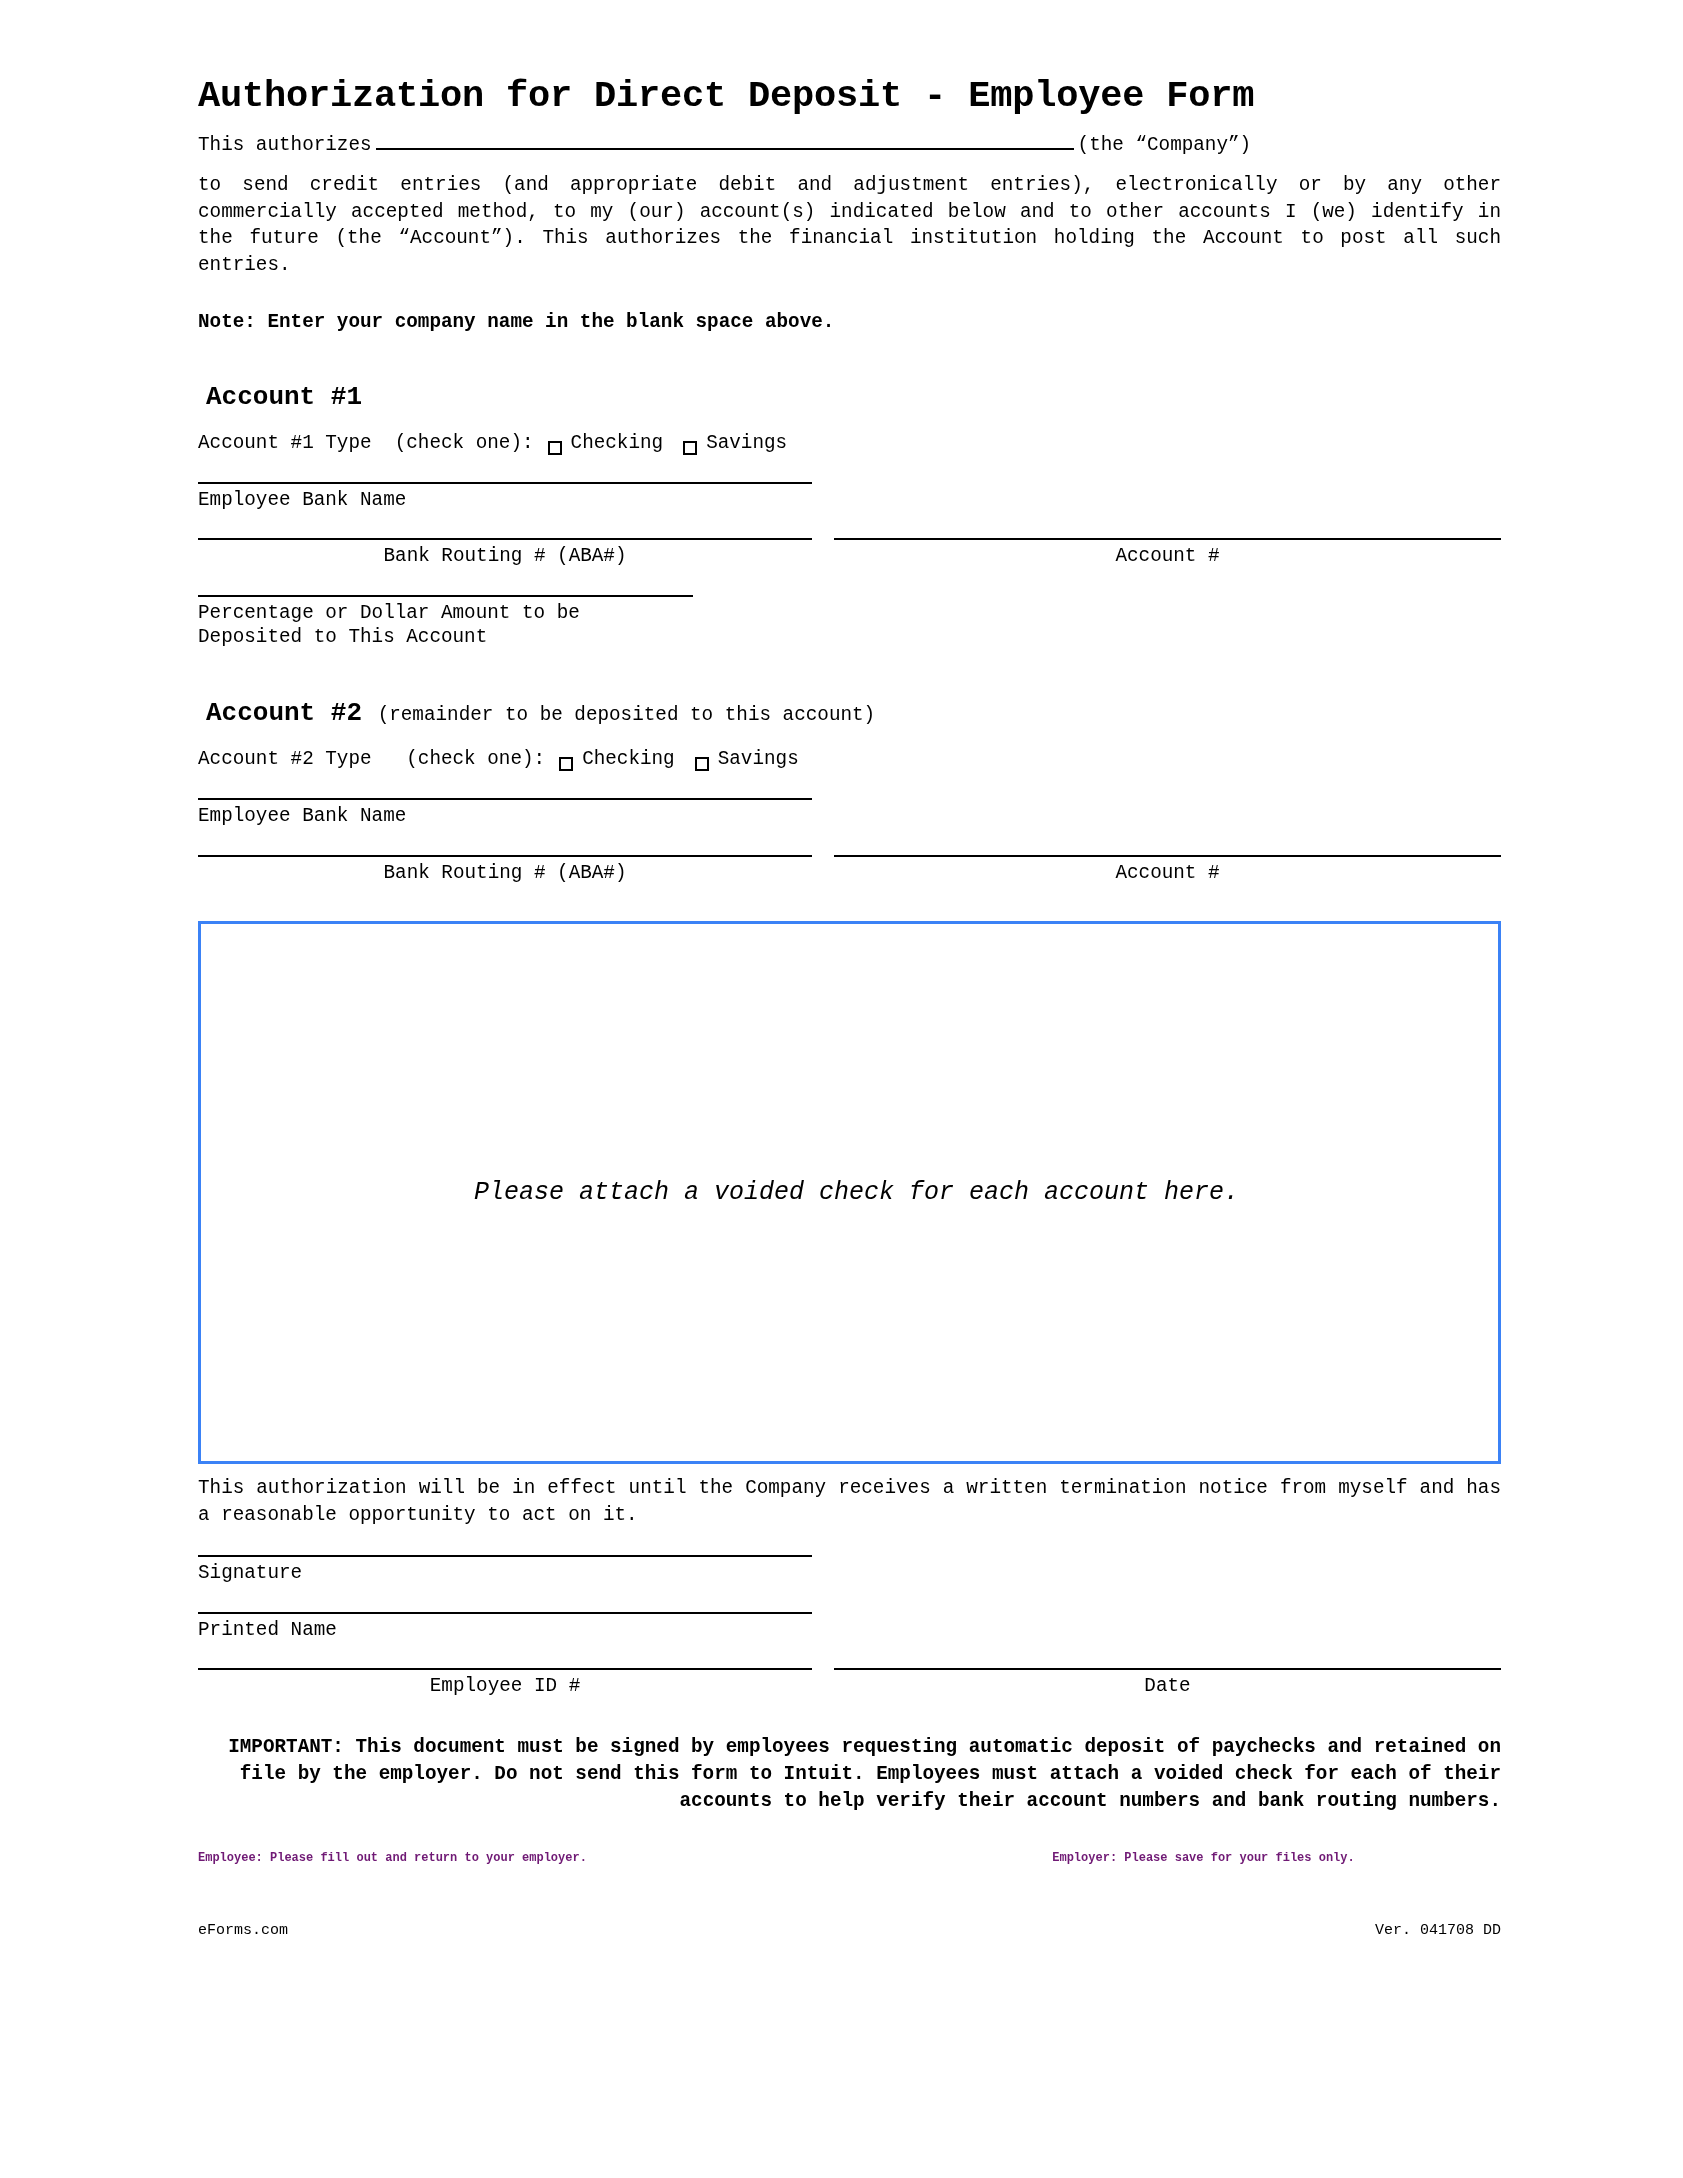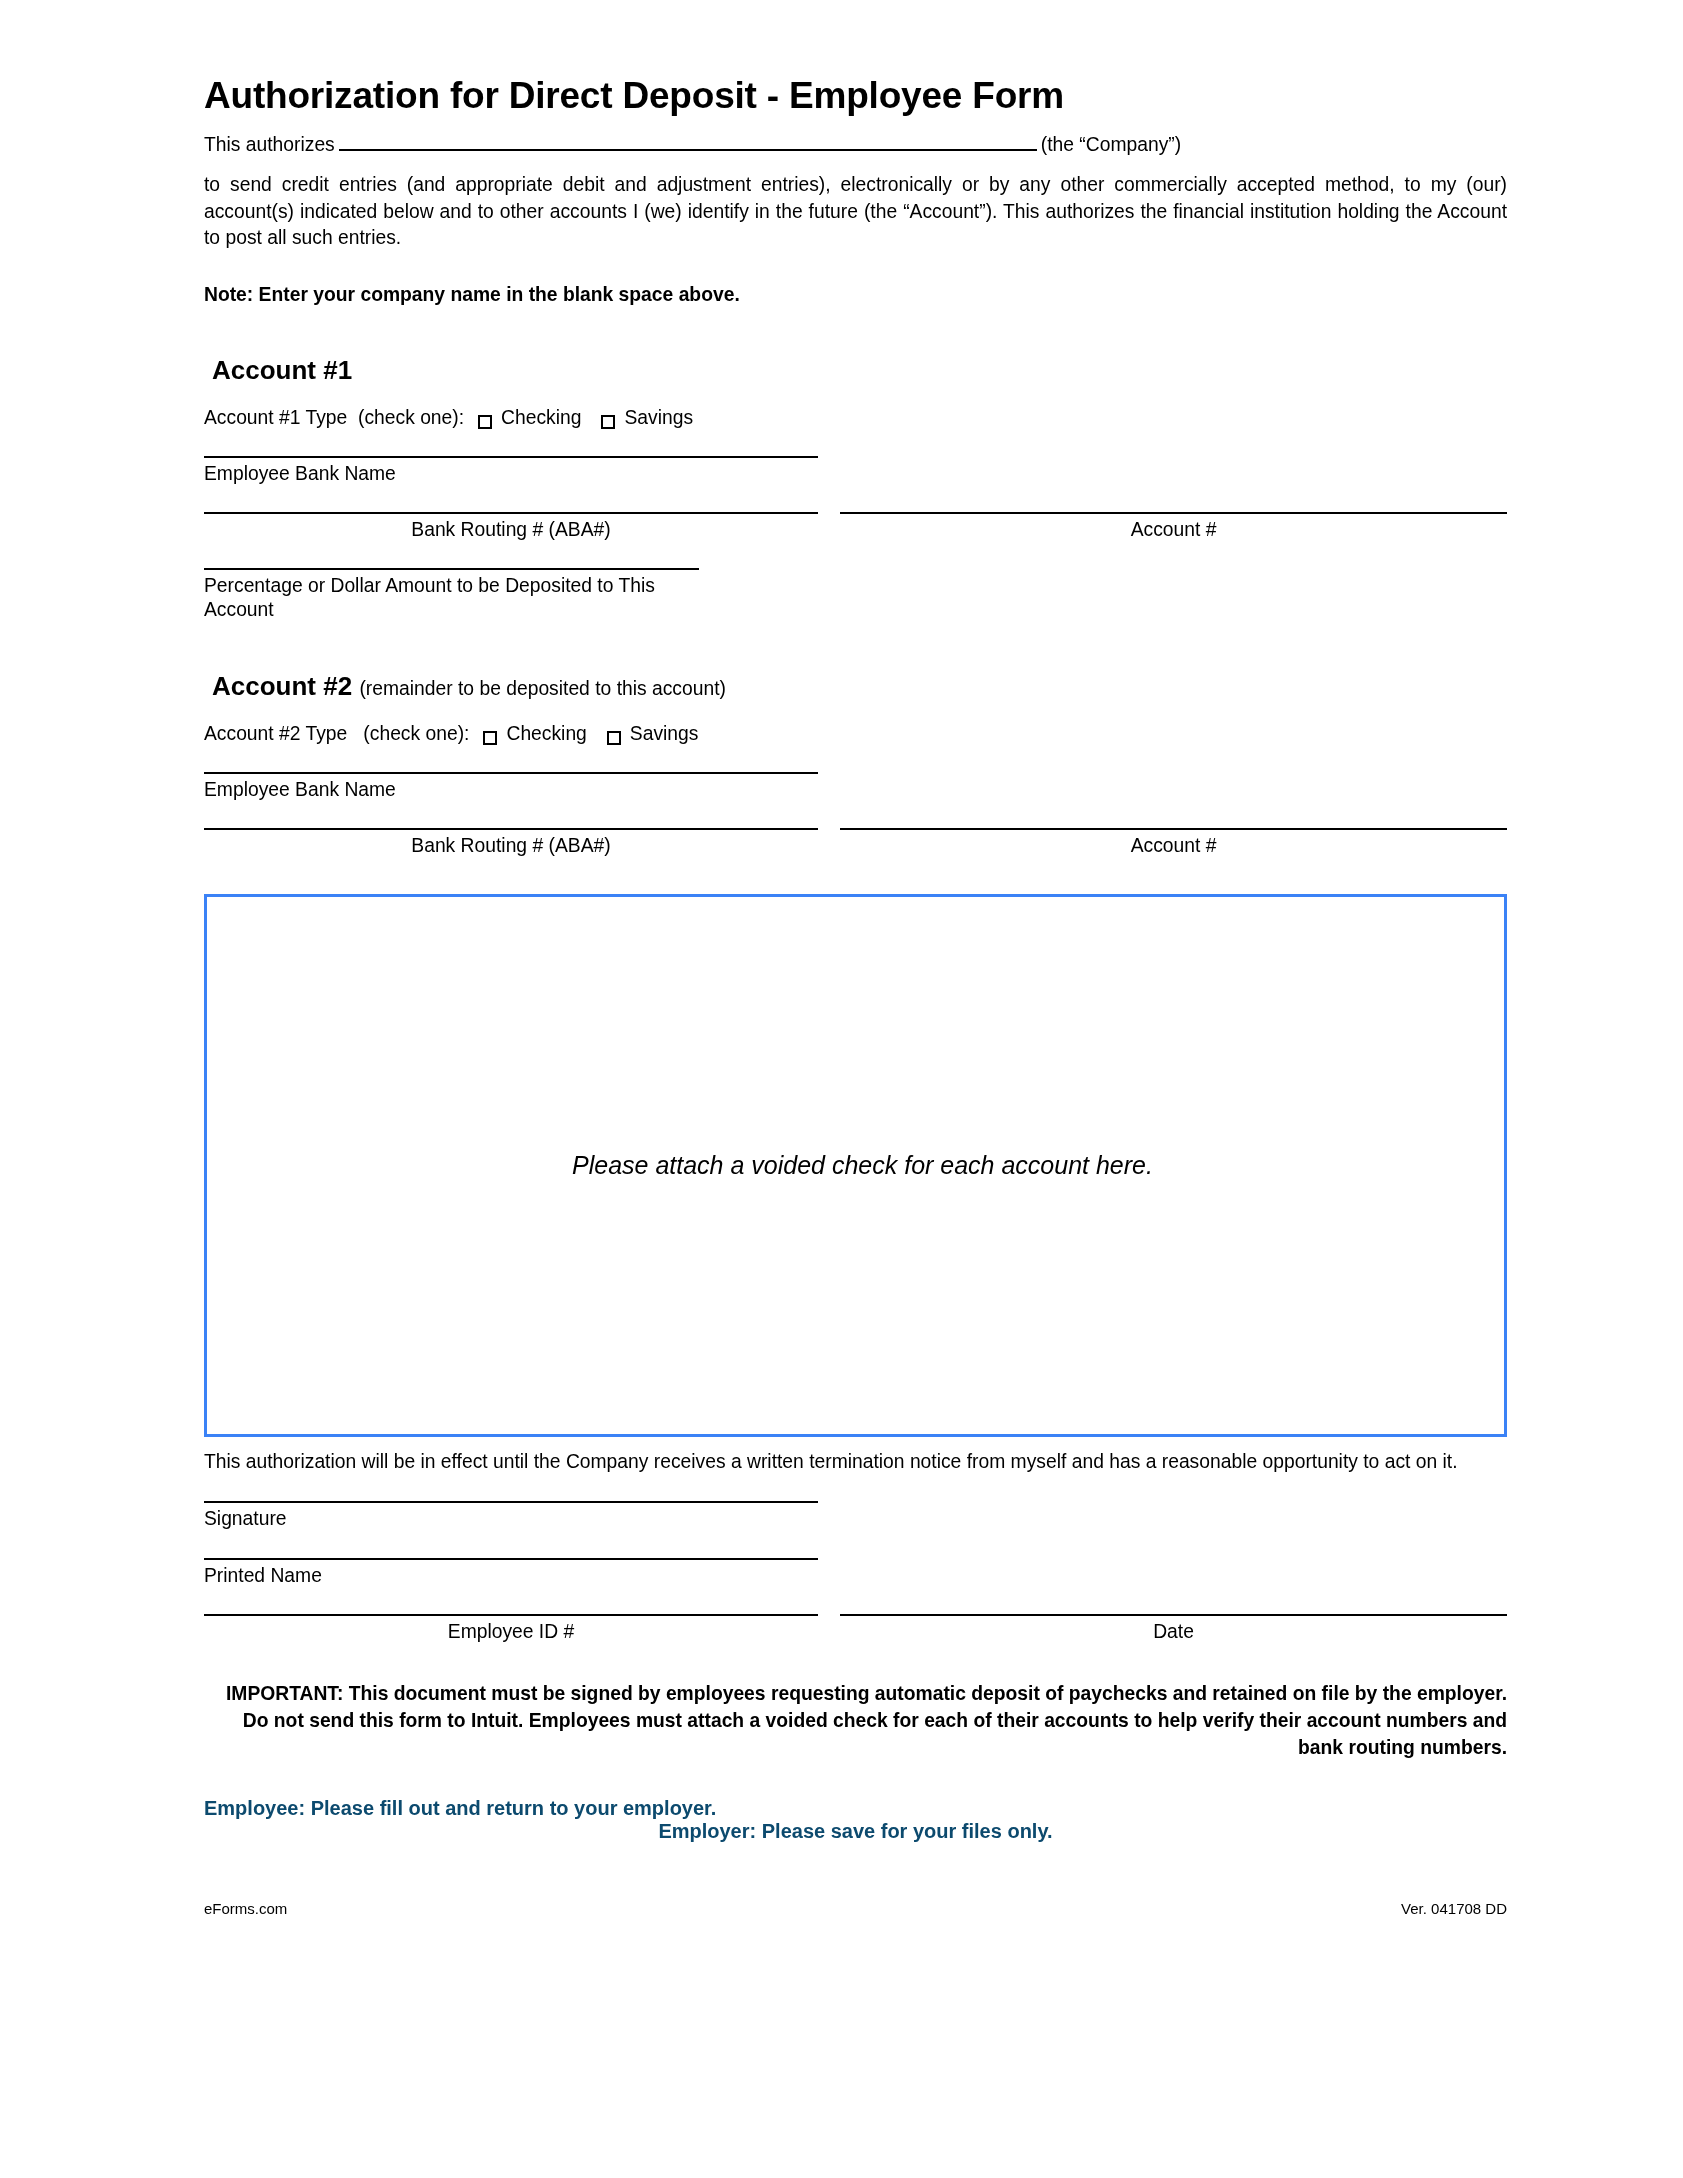--- a/index.html
+++ b/index.html
@@ -17,23 +17,24 @@
   .page {
     position: relative;
     width: 1683px;
     height: 2178px;
     box-sizing: border-box;
     padding: 0;
     background: #ffffff;
   }
   .content {
     position: absolute;
-    left: 204px;
+    left: 198px;
     top: 0;
     width: 1303px;
+    font-family: Liberation Mono, monospace;
   }
 
   
   .doc-title {
     font-size: 37px;
     font-weight: bold;
     letter-spacing: -0.2px;
     margin: 0;
     padding-top: 75px;
     line-height: 1.15;
@@ -168,24 +169,23 @@
     font-weight: bold;
     line-height: 1.4;
     margin: 0;
     padding-top: 36px;
     text-align: right;
   }
 
   .redrow {
     display: flex;
     padding-top: 36px;
-    font-size: 20px;
-    font-weight: bold;
-    color: #0c4a6e;
-    flex-direction: column;
+    font-size: 12px;
+    font-weight: bold;
+    color: #701a75;
   }
   .redrow .r-left  { width: 708px; flex: none; }
   .redrow .r-right { flex: 1 1 auto; text-align: center; }
 
   .footer {
     display: flex;
     justify-content: space-between;
     align-items: flex-start;
     padding-top: 57px;
     font-size: 15px;

